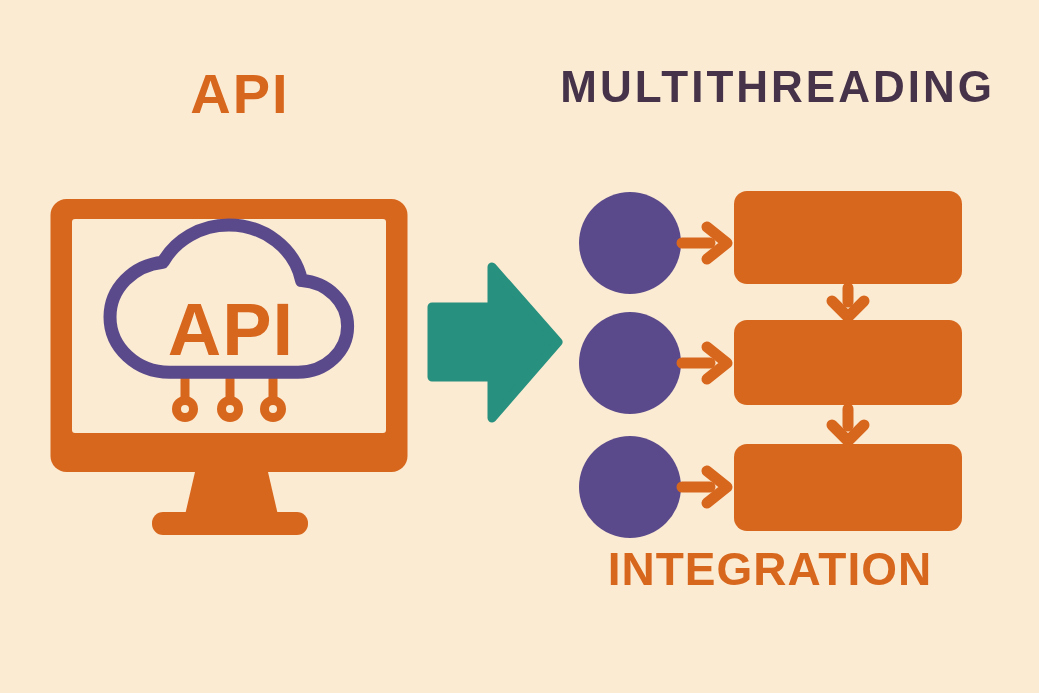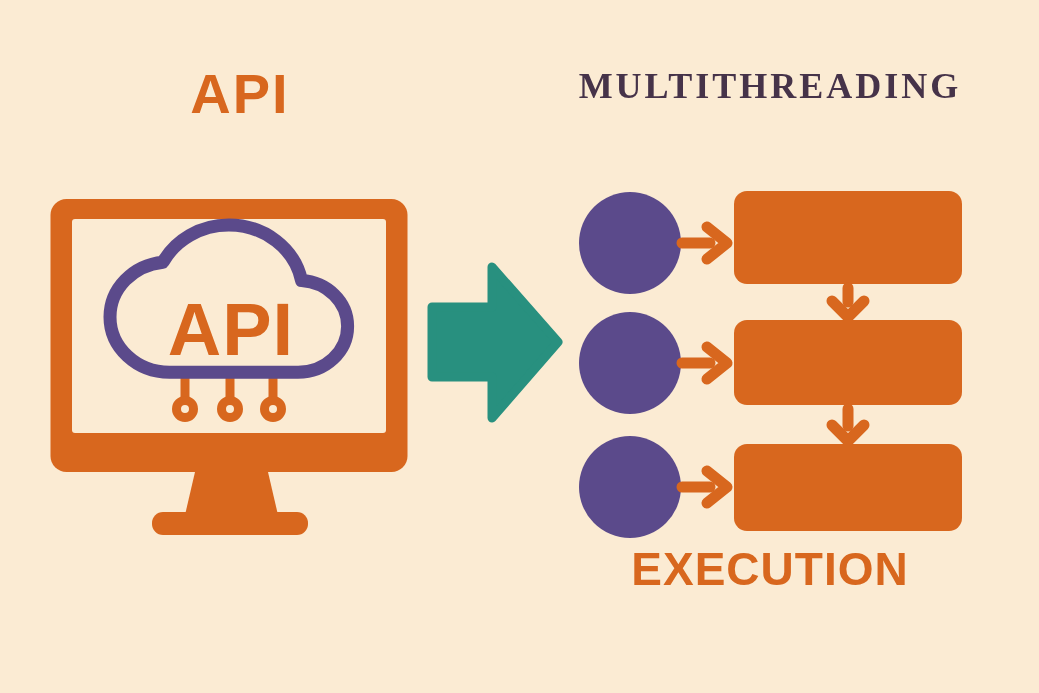--- a/index.html
+++ b/index.html
@@ -13,23 +13,23 @@
   }
   .abs{position:absolute;}
   
   .title-left{
     left:30px;top:65px;width:420px;text-align:center;
     color:var(--orange);
   }
   .title-left .l1{font-size:56px;line-height:58px;letter-spacing:2px;}
   .title-left .l2{font-size:44px;line-height:46px;letter-spacing:2px;}
   .title-right{
-    left:545px;top:63px;width:450px;text-align:center;
+    left:545px;top:63px;width:450px;text-align:right;
     color:var(--dark);
-    font-size:36px;line-height:47px;letter-spacing:3px;font-family:Liberation Serif, serif;
+    font-size:44px;line-height:47px;letter-spacing:3px;
   }
   .caption-bottom{
     left:545px;top:547px;width:450px;text-align:center;
     color:var(--orange);
     font-size:46px;line-height:45px;letter-spacing:1px;
   }
   
   .f-orange{fill:var(--orange);}
   .f-purple{fill:var(--purple);}
   .f-teal{fill:var(--teal);}
@@ -111,16 +111,16 @@
 
     <g>
       <circle cx="70" cy="312" r="51" class="f-purple"></circle>
       <line x1="122" y1="312" x2="150" y2="312" class="s-orange" stroke-width="11" stroke-linecap="round"></line>
       <polyline points="147,296 167,312 147,328" class="s-orange no-fill" stroke-width="11" stroke-linecap="round" stroke-linejoin="round"></polyline>
       <rect x="174" y="269" width="228" height="87" rx="13" class="f-orange"></rect>
     </g>
   </svg>
 
   <div class="abs caption-bottom">
-    <div>EXECUTION</div>
+    <div>INTEGRATION</div>
   </div>
 
 </div>
 
 </body></html>

